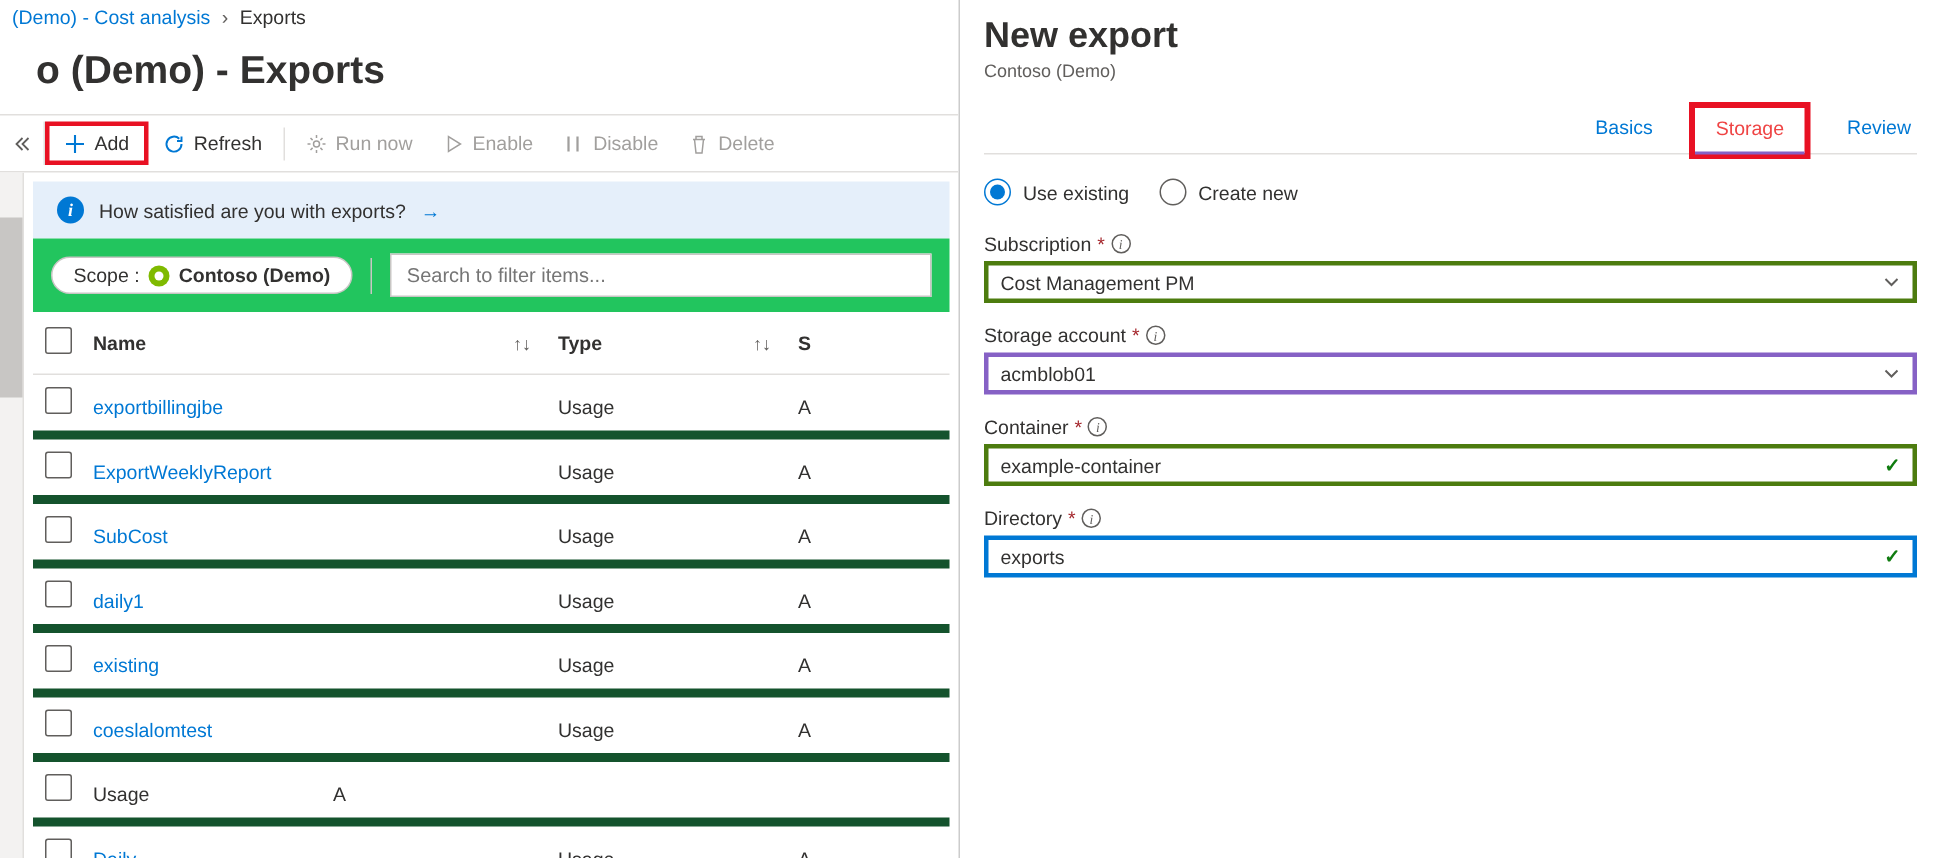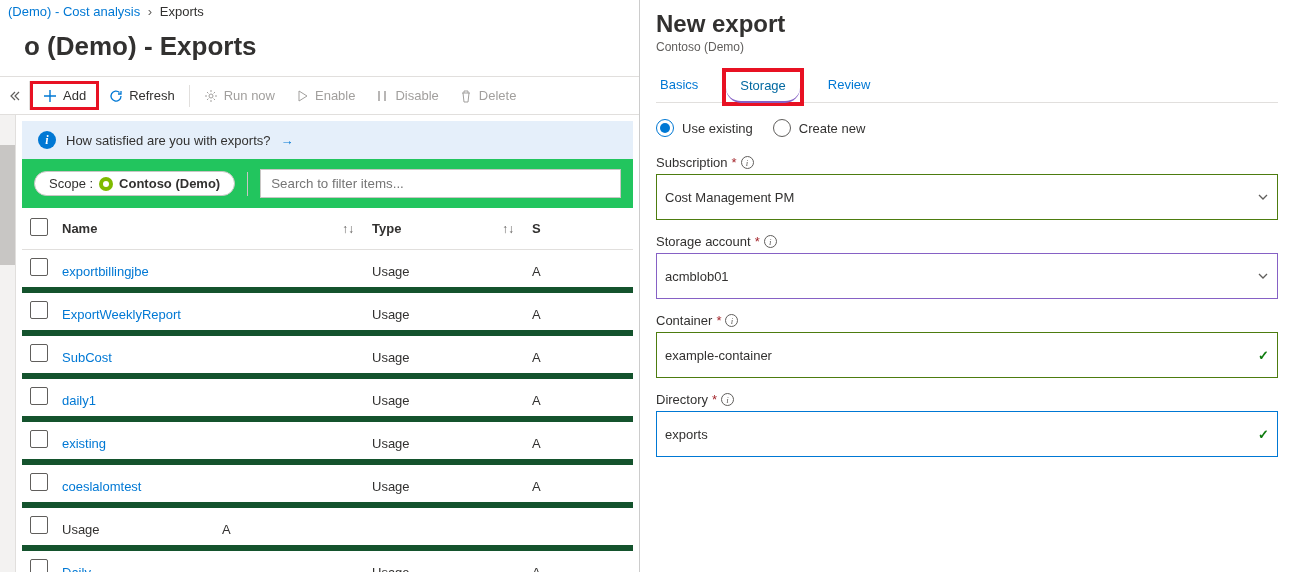--- a/index.html
+++ b/index.html
@@ -59,37 +59,37 @@
 .col-name { width: 310px; display:flex; align-items:center; justify-content:space-between; padding-right: 18px;}
 .col-type { width: 160px; display:flex; align-items:center; justify-content:space-between; padding-right: 18px;}
 .col-s { width: 30px; }
 .checkbox { width: 18px; height: 18px; border: 1px solid #605e5c; border-radius: 2px; display:inline-block; }
 .sort-ic { color: #605e5c; font-size: 12px; }
 .tbl-row .link { color: #0078d4; }
 
 
 .panel-title { font-size: 24px; font-weight: 600; padding-top: 2px; }
 .panel-sub { font-size: 12px; color: #605e5c; margin-top: 2px; margin-bottom: 14px; }
-.tabs { display: flex; gap: 20px; border-bottom: 1px solid #e1dfdd; margin-bottom: 16px; align-items: flex-end; }
+.tabs { display: flex; gap: 20px; border-bottom: 1px solid #e1dfdd; margin-bottom: 16px; align-items: flex-end; justify-content: flex-end; }
 .tab { padding: 6px 4px 10px 4px; color: #0078d4; cursor: pointer; }
-.tab.active { color: #0369a1; border-bottom: 2px solid #8661c5; margin-bottom: -1px; border-radius: 15px; }
+.tab.active { color: #ef4444; border-bottom: 2px solid #8661c5; margin-bottom: -1px; }
 .tabs .highlight-box { padding: 0; border: 4px solid #e81123; margin-bottom: -4px; }
 .tabs .highlight-box .tab { padding: 6px 14px 8px 14px; }
 
 .radio-row { display: flex; gap: 20px; margin-bottom: 18px; align-items: center; }
 .radio { display: flex; align-items: center; gap: 8px; cursor: pointer; }
 .radio-circle { width: 18px; height: 18px; border: 1px solid #605e5c; border-radius: 50%; display:flex; align-items:center; justify-content:center; }
 .radio.checked .radio-circle { border-color: #0078d4; }
 .radio.checked .radio-circle::after { content:""; width: 10px; height: 10px; background: #0078d4; border-radius: 50%; }
 
 .field { margin-bottom: 14px; }
 .field-label { display: flex; align-items: center; gap: 4px; margin-bottom: 4px; }
 .field-label .req { color: #a4262c; }
 .info-small { width: 13px; height: 13px; border: 1px solid #605e5c; border-radius: 50%; font-size: 9px; display:inline-flex; align-items:center; justify-content:center; color:#605e5c; font-style: italic; font-family: Georgia, serif; }
-.select, .input { width: 100%; border: 1px solid #4d7c0f; padding: 6px 28px 6px 8px; height: 46px; position: relative; background: #fff; display:flex; align-items:center; }
+.select, .input { width: 100%; border: 3px solid #4d7c0f; padding: 6px 28px 6px 8px; height: 28px; position: relative; background: #fff; display:flex; align-items:center; }
 .select.purple { border-color: #8661c5; }
 .input.blue { border-color: #0078d4; }
 .chev { position: absolute; right: 8px; top: 50%; transform: translateY(-50%); pointer-events:none; }
 .check-ic { position: absolute; right: 8px; top: 50%; transform: translateY(-50%); color: #107c10; font-weight: bold; }
 
 .footer { margin-top: auto; display: flex; gap: 10px; padding-top: 16px; }
 .btn { border: 1px solid #8a8886; background: #fff; padding: 6px 22px; cursor: pointer; font-size: 13px; }
 .btn.disabled { color: #a19f9d; border-color: #c8c6c4; cursor: default; }
 .spacer { flex: 1; }
 </style>

